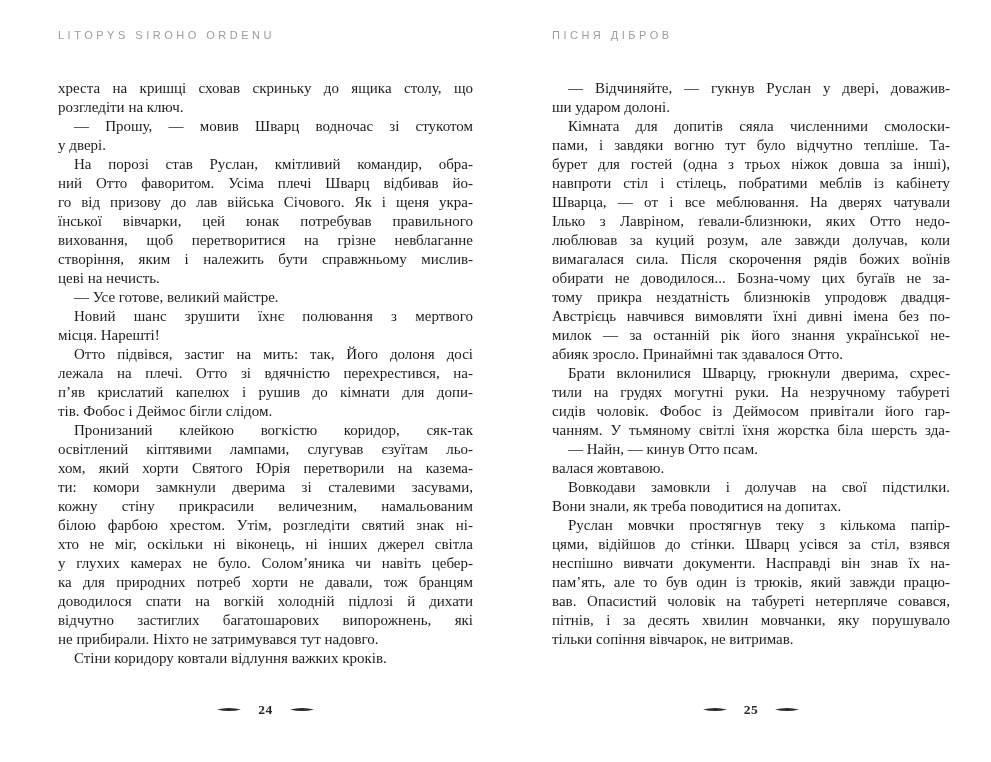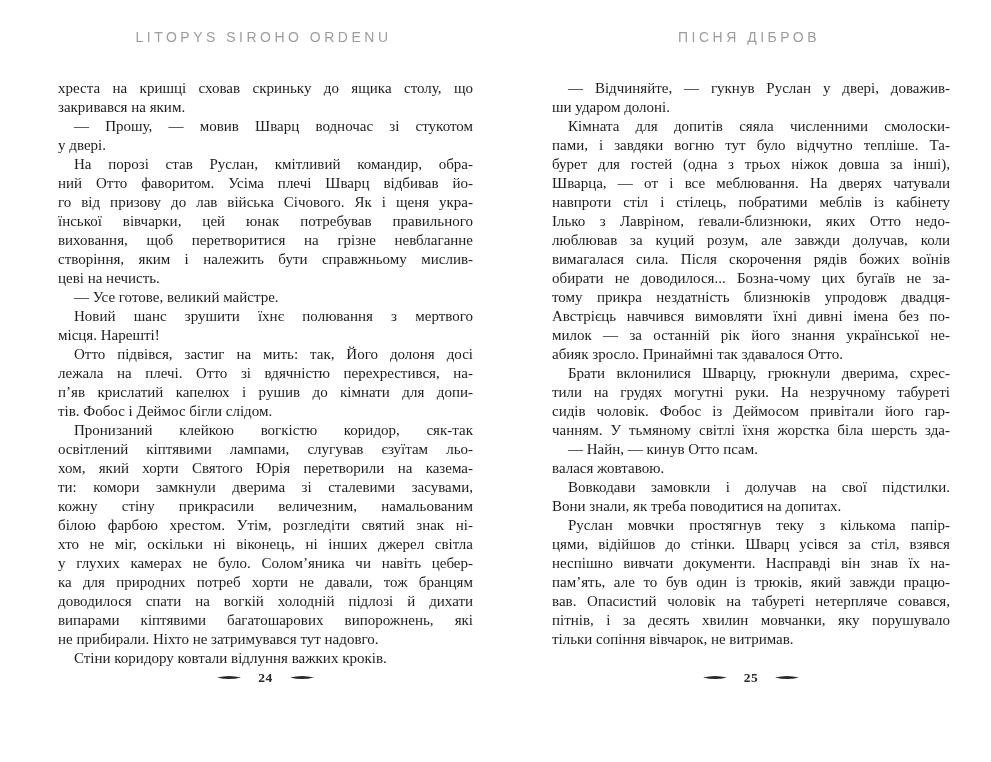--- a/index.html
+++ b/index.html
@@ -20,23 +20,23 @@
     height: 762px;
   }
   .page.left  { left: 58px;  width: 415px; }
   .page.right { left: 552px; width: 398px; }
 
   .running-head {
     position: absolute;
     top: 29px;
     left: 0;
     right: 4px;
-    text-align: center;
+    text-align: left;
     font-family: "Liberation Sans", sans-serif;
-    font-size: 14px;
+    font-size: 11px;
     font-weight: 400;
     letter-spacing: 3.5px;
     color: #9d9d9d;
     text-transform: uppercase;
     white-space: nowrap;
   }
 
   .page-body {
     position: absolute;
     top: 79px;
@@ -50,21 +50,21 @@
     overflow: hidden;
     color: #1d1d1f;
     text-align: justify;
     text-align-last: justify;
   }
   .line.endline { text-align-last: left; }
   .line.indent  { padding-left: 16px; }
 
   .folio {
     position: absolute;
-    top: 671px;
+    top: 703px;
     left: 0;
     right: 0;
     display: flex;
     align-items: center;
     justify-content: center;
     gap: 17px;
   }
   .folio .num {
     font-size: 13.5px;
     font-weight: 700;
@@ -74,21 +74,21 @@
   }
   .ornament { display: block; }
 </style>
 </head>
 <body>
 
 <section class="page left">
   <div class="running-head">LITOPYS SIROHO ORDENU</div>
   <div class="page-body">
       <div class="line">хреста на кришці сховав скриньку до ящика столу, що</div>
-      <div class="line endline">закривався на яким.</div>
+      <div class="line endline">розгледіти на ключ.</div>
       <div class="line indent">— Прошу, — мовив Шварц водночас зі стукотом</div>
       <div class="line endline">у двері.</div>
       <div class="line indent">На порозі став Руслан, кмітливий командир, обра-</div>
       <div class="line">ний Отто фаворитом. Усіма плечі Шварц відбивав йо-</div>
       <div class="line">го від призову до лав війська Січового. Як і щеня укра-</div>
       <div class="line">їнської вівчарки, цей юнак потребував правильного</div>
       <div class="line">виховання, щоб перетворитися на грізне невблаганне</div>
       <div class="line">створіння, яким і належить бути справжньому мислив-</div>
       <div class="line endline">цеві на нечисть.</div>
       <div class="line indent endline">— Усе готове, великий майстре.</div>
@@ -101,21 +101,21 @@
       <div class="line indent">Пронизаний клейкою вогкістю коридор, сяк-так</div>
       <div class="line">освітлений кіптявими лампами, слугував єзуїтам льо-</div>
       <div class="line">хом, який хорти Святого Юрія перетворили на казема-</div>
       <div class="line">ти: комори замкнули дверима зі сталевими засувами,</div>
       <div class="line">кожну стіну прикрасили величезним, намальованим</div>
       <div class="line">білою фарбою хрестом. Утім, розгледіти святий знак ні-</div>
       <div class="line">хто не міг, оскільки ні віконець, ні інших джерел світла</div>
       <div class="line">у глухих камерах не було. Солом’яника чи навіть цебер-</div>
       <div class="line">ка для природних потреб хорти не давали, тож бранцям</div>
       <div class="line">доводилося спати на вогкій холодній підлозі й дихати</div>
-      <div class="line">випарами кіптявими багатошарових випорожнень, які</div>
+      <div class="line">відчутно застиглих багатошарових випорожнень, які</div>
       <div class="line endline">не прибирали. Ніхто не затримувався тут надовго.</div>
       <div class="line indent endline">Стіни коридору ковтали відлуння важких кроків.</div>
     </div>
   <div class="folio">
     <svg class="ornament" width="24" height="5" viewBox="0 0 24 5" xmlns="http://www.w3.org/2000/svg">
       <path d="M0,2.5 C8,0.5 16,0.5 24,2.5 C16,4.5 8,4.5 0,2.5 Z" fill="#2a2a2a"></path>
     </svg>
     <span class="num">24</span>
     <svg class="ornament" width="24" height="5" viewBox="0 0 24 5" xmlns="http://www.w3.org/2000/svg">
       <path d="M0,2.5 C8,0.5 16,0.5 24,2.5 C16,4.5 8,4.5 0,2.5 Z" fill="#2a2a2a"></path>
@@ -124,22 +124,22 @@
 </section>
 
 <section class="page right">
   <div class="running-head">ПІСНЯ ДІБРОВ</div>
   <div class="page-body">
       <div class="line indent">— Відчиняйте, — гукнув Руслан у двері, доважив-</div>
       <div class="line endline">ши ударом долоні.</div>
       <div class="line indent">Кімната для допитів сяяла численними смолоски-</div>
       <div class="line">пами, і завдяки вогню тут було відчутно тепліше. Та-</div>
       <div class="line">бурет для гостей (одна з трьох ніжок довша за інші),</div>
+      <div class="line">навпроти стіл і стілець, побратими меблів із кабінету</div>
       <div class="line">Шварца, — от і все меблювання. На дверях чатували</div>
-      <div class="line">навпроти стіл і стілець, побратими меблів із кабінету</div>
       <div class="line">Ілько з Лавріном, ґевали-близнюки, яких Отто недо-</div>
       <div class="line">люблював за куций розум, але завжди долучав, коли</div>
       <div class="line">вимагалася сила. Після скорочення рядів божих воїнів</div>
       <div class="line">обирати не доводилося... Бозна-чому цих бугаїв не за-</div>
       <div class="line">тому прикра нездатність близнюків упродовж двадця-</div>
       <div class="line">Австрієць навчився вимовляти їхні дивні імена без по-</div>
       <div class="line">милок — за останній рік його знання української не-</div>
       <div class="line endline">абияк зросло. Принаймні так здавалося Отто.</div>
       <div class="line indent">Брати вклонилися Шварцу, грюкнули дверима, схрес-</div>
       <div class="line">тили на грудях могутні руки. На незручному табуреті</div>

